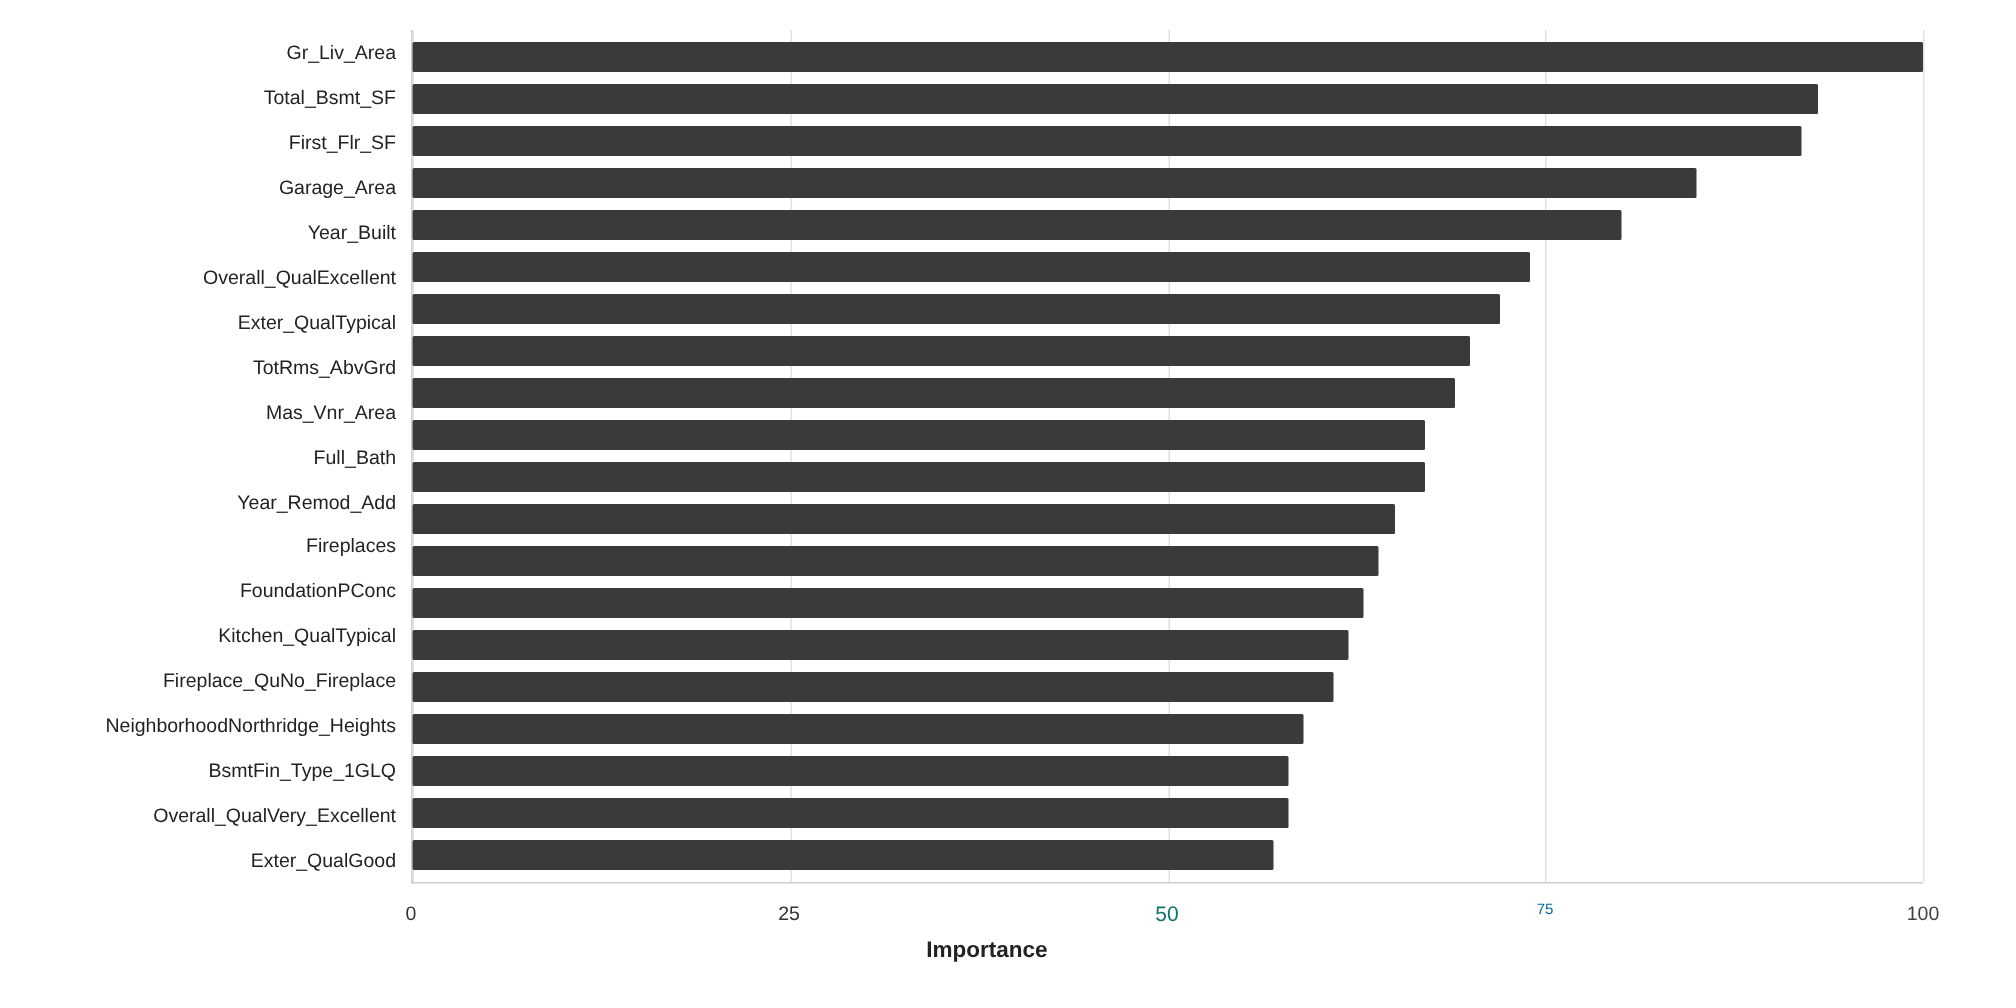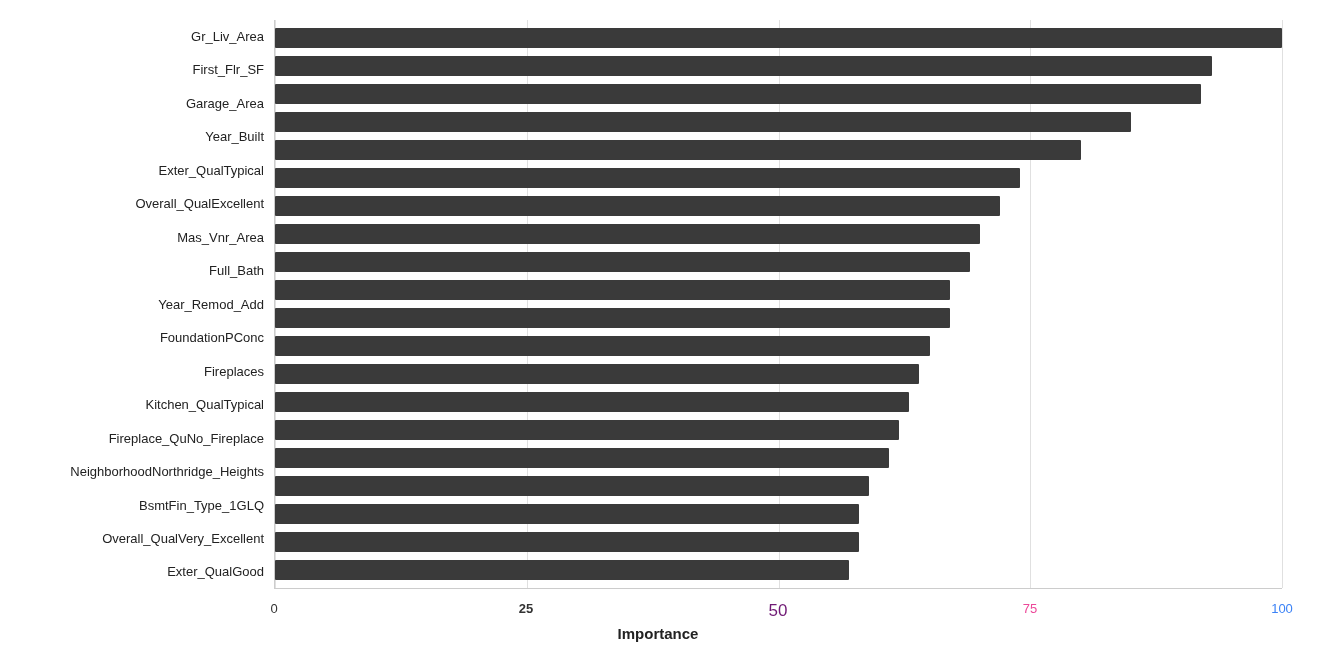--- a/index.html
+++ b/index.html
@@ -98,30 +98,32 @@
       font-weight: bold;
     }
   </style>
 </head>
 <body>
 
 <div class="chart-container">
   <div class="chart-area">
     <div class="y-labels" id="y-labels">
         <div class="y-label">Gr_Liv_Area</div>
+        <div class="y-label">Total_Bsmt_SF</div>
         <div class="y-label">First_Flr_SF</div>
         <div class="y-label">Garage_Area</div>
         <div class="y-label">Year_Built</div>
+        <div class="y-label">Overall_QualExcellent</div>
         <div class="y-label">Exter_QualTypical</div>
-        <div class="y-label">Overall_QualExcellent</div>
+        <div class="y-label">TotRms_AbvGrd</div>
         <div class="y-label">Mas_Vnr_Area</div>
         <div class="y-label">Full_Bath</div>
         <div class="y-label">Year_Remod_Add</div>
+        <div class="y-label">Fireplaces</div>
         <div class="y-label">FoundationPConc</div>
-        <div class="y-label">Fireplaces</div>
         <div class="y-label">Kitchen_QualTypical</div>
         <div class="y-label">Fireplace_QuNo_Fireplace</div>
         <div class="y-label">NeighborhoodNorthridge_Heights</div>
         <div class="y-label">BsmtFin_Type_1GLQ</div>
         <div class="y-label">Overall_QualVery_Excellent</div>
         <div class="y-label">Exter_QualGood</div>
       </div>
     <div class="bars-section" id="bars-section">
       <div class="grid-lines" id="grid-lines">
           <div class="grid-line" style="left: 0%;"></div>
@@ -189,19 +191,19 @@
             <div class="bar" style="width: 58%;"></div>
           </div>
           <div class="bar-row">
             <div class="bar" style="width: 57%;"></div>
           </div>
         </div>
     </div>
   </div>
   <div class="x-axis-labels" id="x-axis-labels" style="position: relative; height: 24px; margin-left: 240px; flex: 1 1 0%; display: block; padding-left: 240px;">
       <div style="position: absolute; left: 0%; transform: translateX(-50%); font-size: 13px; color: rgb(51, 51, 51); top: 4px;">0</div>
-      <div style="position: absolute; left: 25%; transform: translateX(-50%); font-size: 13px; color: rgb(51, 51, 51); top: 4px; font-weight: bold;">25</div>
-      <div style="position: absolute; left: 50%; transform: translateX(-50%); font-size: 17px; color: #701a75; top: 4px;">50</div>
-      <div style="position: absolute; left: 75%; transform: translateX(-50%); font-size: 13px; color: #ec4899; top: 4px;">75</div>
-      <div style="position: absolute; left: 100%; transform: translateX(-50%); font-size: 13px; color: #3b82f6; top: 4px;">100</div>
+      <div style="position: absolute; left: 25%; transform: translateX(-50%); font-size: 13px; color: rgb(51, 51, 51); top: 4px;">25</div>
+      <div style="position: absolute; left: 50%; transform: translateX(-50%); font-size: 14px; color: #0f766e; top: 4px;">50</div>
+      <div style="position: absolute; left: 75%; transform: translateX(-50%); font-size: 10px; color: #0369a1; top: 4px;">75</div>
+      <div style="position: absolute; left: 100%; transform: translateX(-50%); font-size: 13px; color: #404040; top: 4px;">100</div>
     </div>
   <div class="x-axis-title">Importance</div>
 </div>
 
 </body></html>

